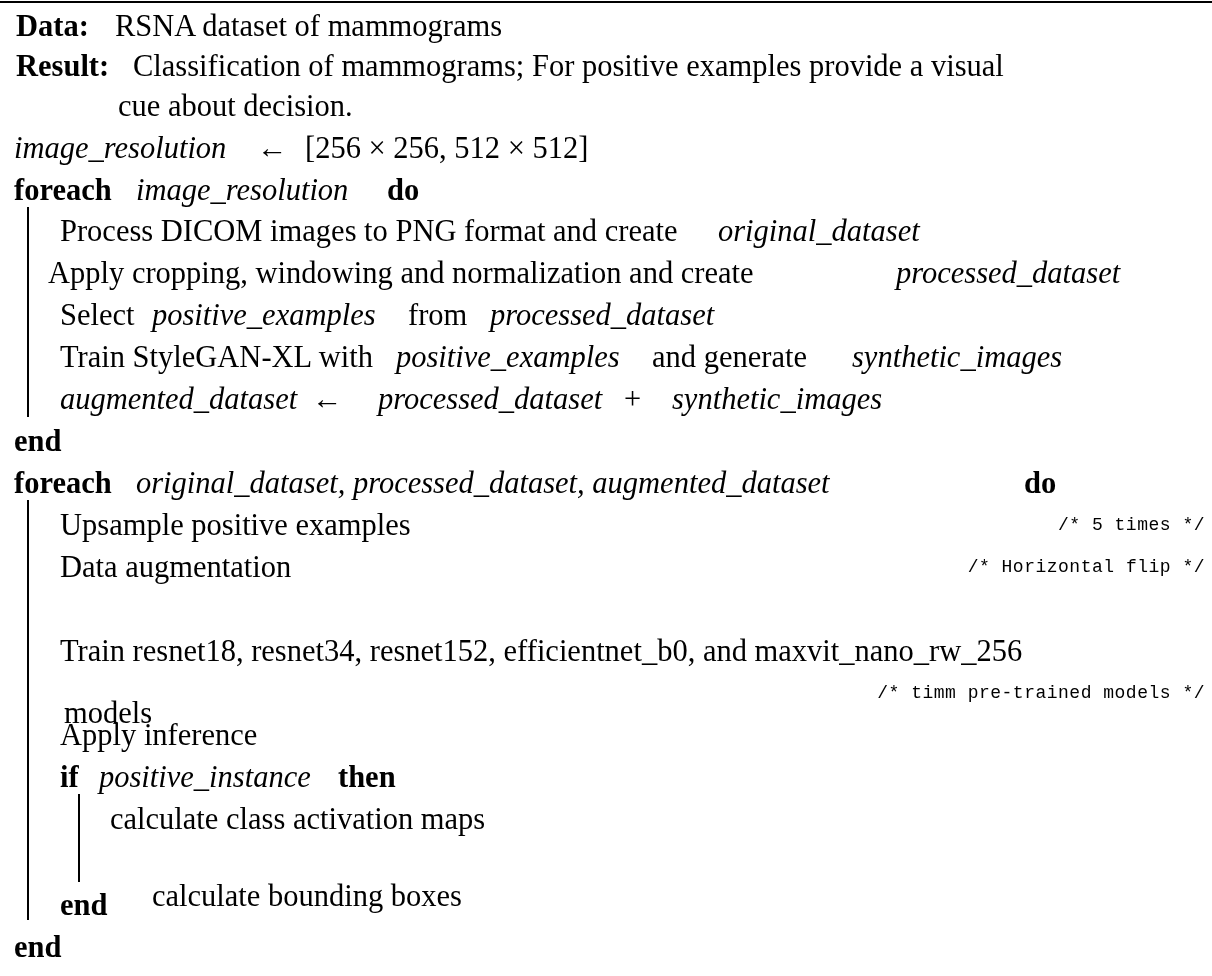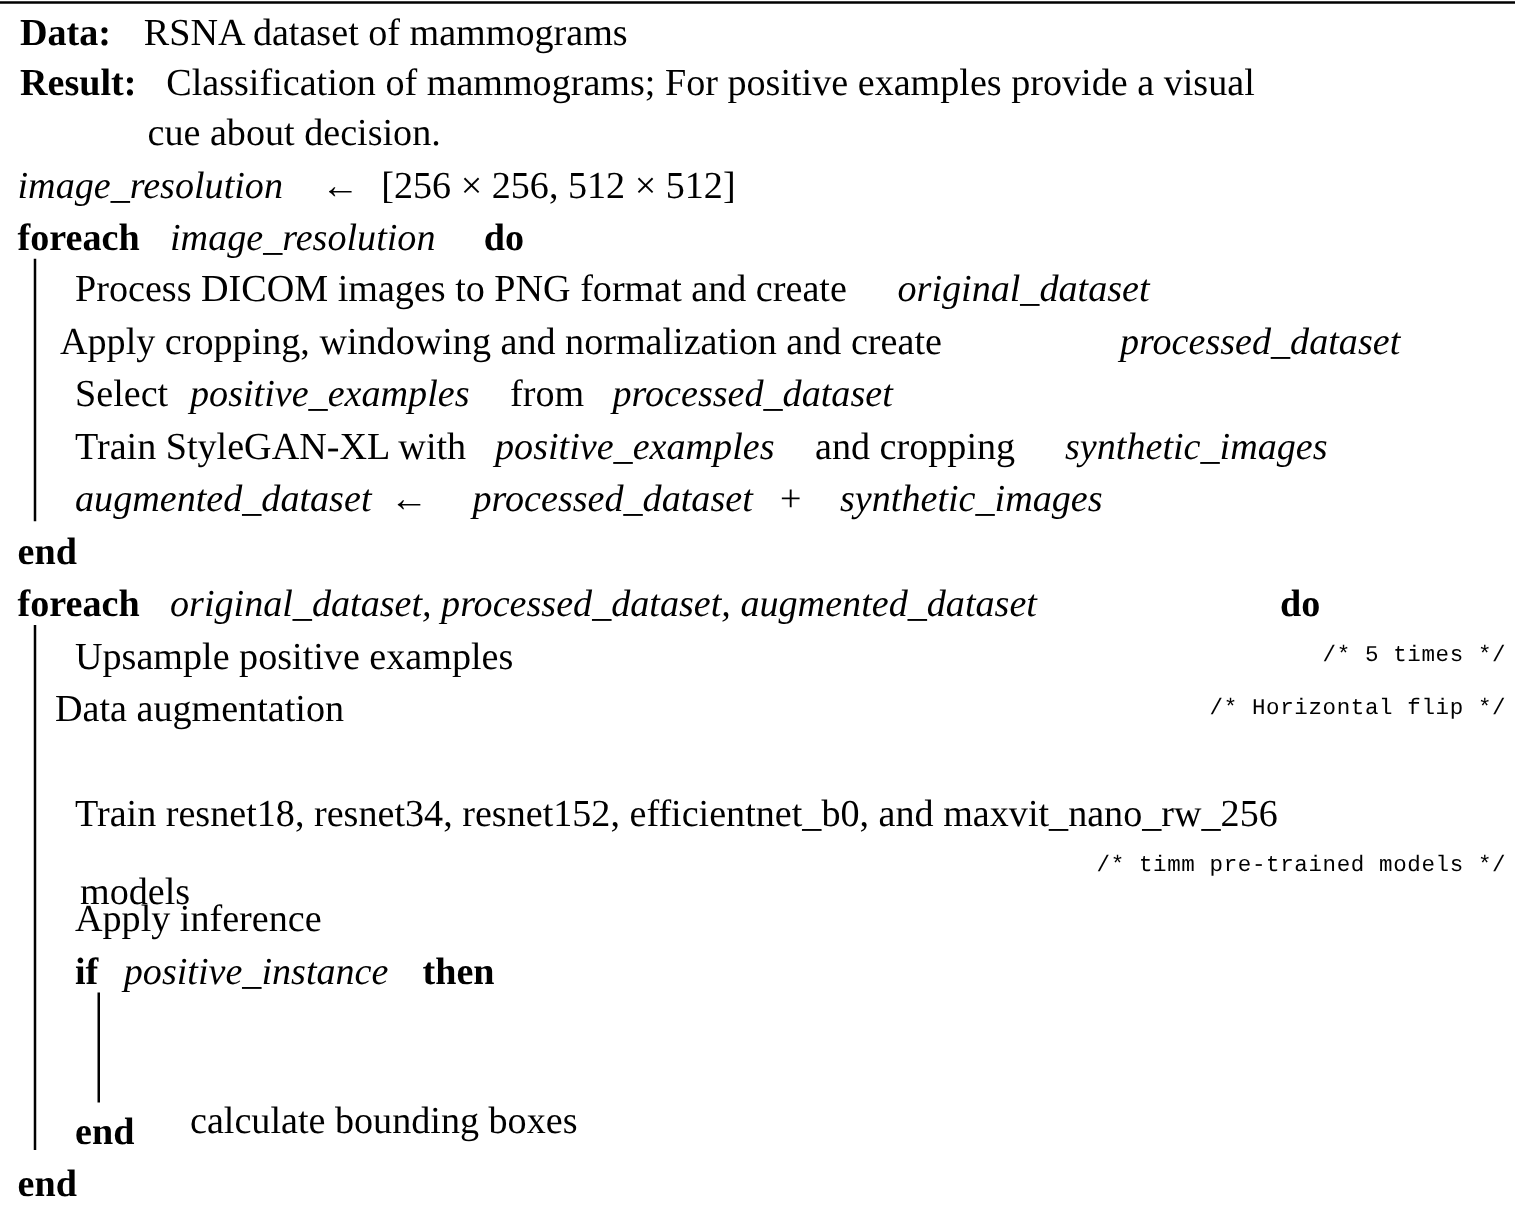--- a/index.html
+++ b/index.html
@@ -121,21 +121,21 @@
   <div class="line" style="top:293px;">
     <span class="txt rm" style="left:60px;">Select </span>
     <span class="txt var" style="left:152px;">positive_examples</span>
     <span class="txt rm" style="left:408px;"> from </span>
     <span class="txt var" style="left:490px;">processed_dataset</span>
   </div>
 
   <div class="line" style="top:335px;">
     <span class="txt rm" style="left:60px;">Train StyleGAN-XL with </span>
     <span class="txt var" style="left:396px;">positive_examples</span>
-    <span class="txt rm" style="left:652px;"> and cropping </span>
+    <span class="txt rm" style="left:652px;"> and generate </span>
     <span class="txt var" style="left:852px;">synthetic_images</span>
   </div>
 
   <div class="line" style="top:377px;">
     <span class="txt var" style="left:60px;">augmented_dataset</span>
     <span class="txt math" style="left:312px;"> ← </span>
     <span class="txt var" style="left:378px;">processed_dataset</span>
     <span class="txt math" style="left:622px;"> + </span>
     <span class="txt var" style="left:672px;">synthetic_images</span>
   </div>
@@ -151,21 +151,21 @@
   </div>
 
   <div class="vrule" style="left:27px; top:500px; height:420px;"></div>
 
   <div class="line" style="top:503px;">
     <span class="txt rm" style="left:60px;">Upsample positive examples</span>
     <span class="comment">/* 5 times */</span>
   </div>
 
   <div class="line" style="top:545px;">
-    <span class="txt rm" style="left:44px;">Data augmentation</span>
+    <span class="txt rm" style="left:60px;">Data augmentation</span>
     <span class="comment">/* Horizontal flip */</span>
   </div>
 
 
   <div class="line" style="top:629px;">
     <span class="txt rm" style="left:60px;">Train resnet18, resnet34, resnet152, efficientnet_b0, and maxvit_nano_rw_256</span>
   </div>
 
   <div class="line" style="top:671px;">
     <span class="txt rm" style="left:64px;margin-top:20px;">models</span>
@@ -177,20 +177,23 @@
   </div>
 
   <div class="line" style="top:755px;">
     <span class="txt kw" style="left:60px;">if</span>
     <span class="txt var" style="left:99px;">positive_instance</span>
     <span class="txt kw" style="left:338px;">then</span>
   </div>
 
   <div class="vrule" style="left:78px; top:794px; height:88px;"></div>
 
+  <div class="line" style="top:797px;">
+    <span class="txt rm" style="left:110px;">calculate class activation maps</span>
+  </div>
 
   <div class="line" style="top:874px;margin-left:42px;">
     <span class="txt rm" style="left:110px;">calculate bounding boxes</span>
   </div>
 
   <div class="line" style="top:883px;">
     <span class="txt kw" style="left:60px;">end</span>
   </div>
 
   <div class="line" style="top:925px;">

